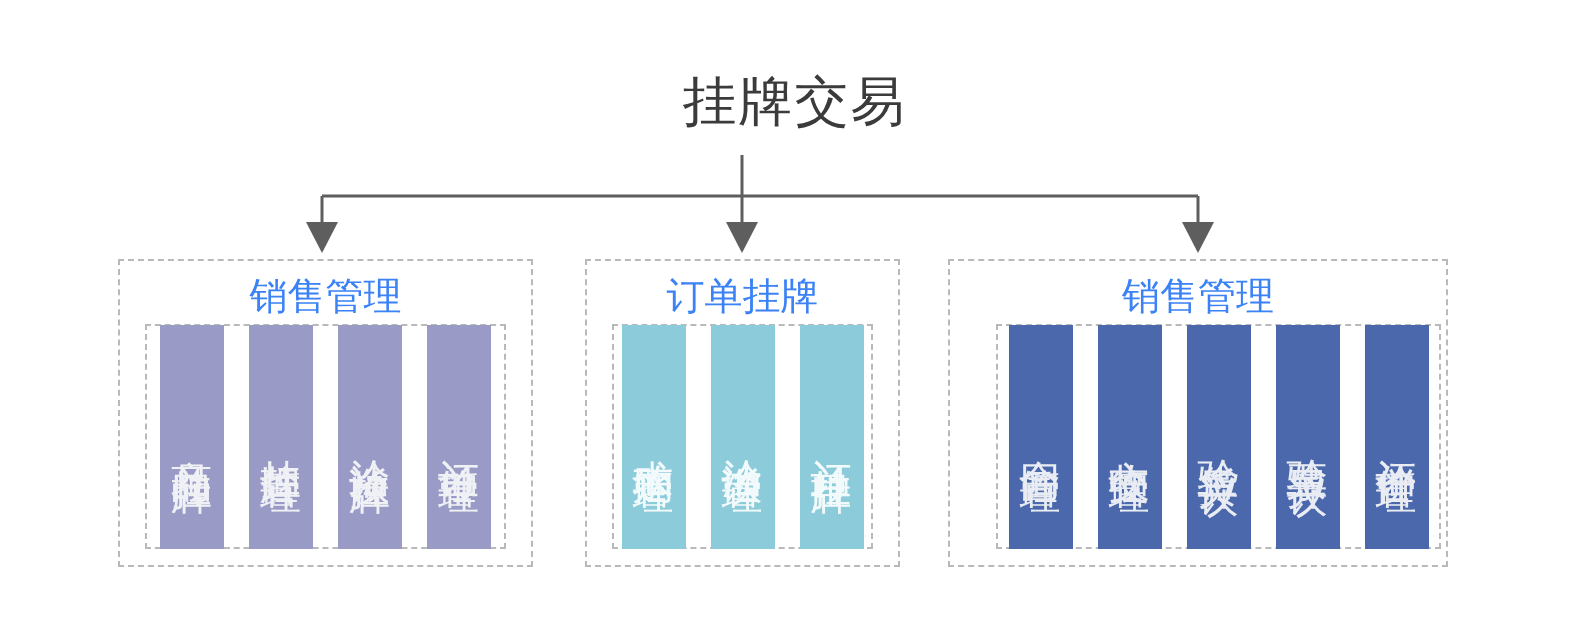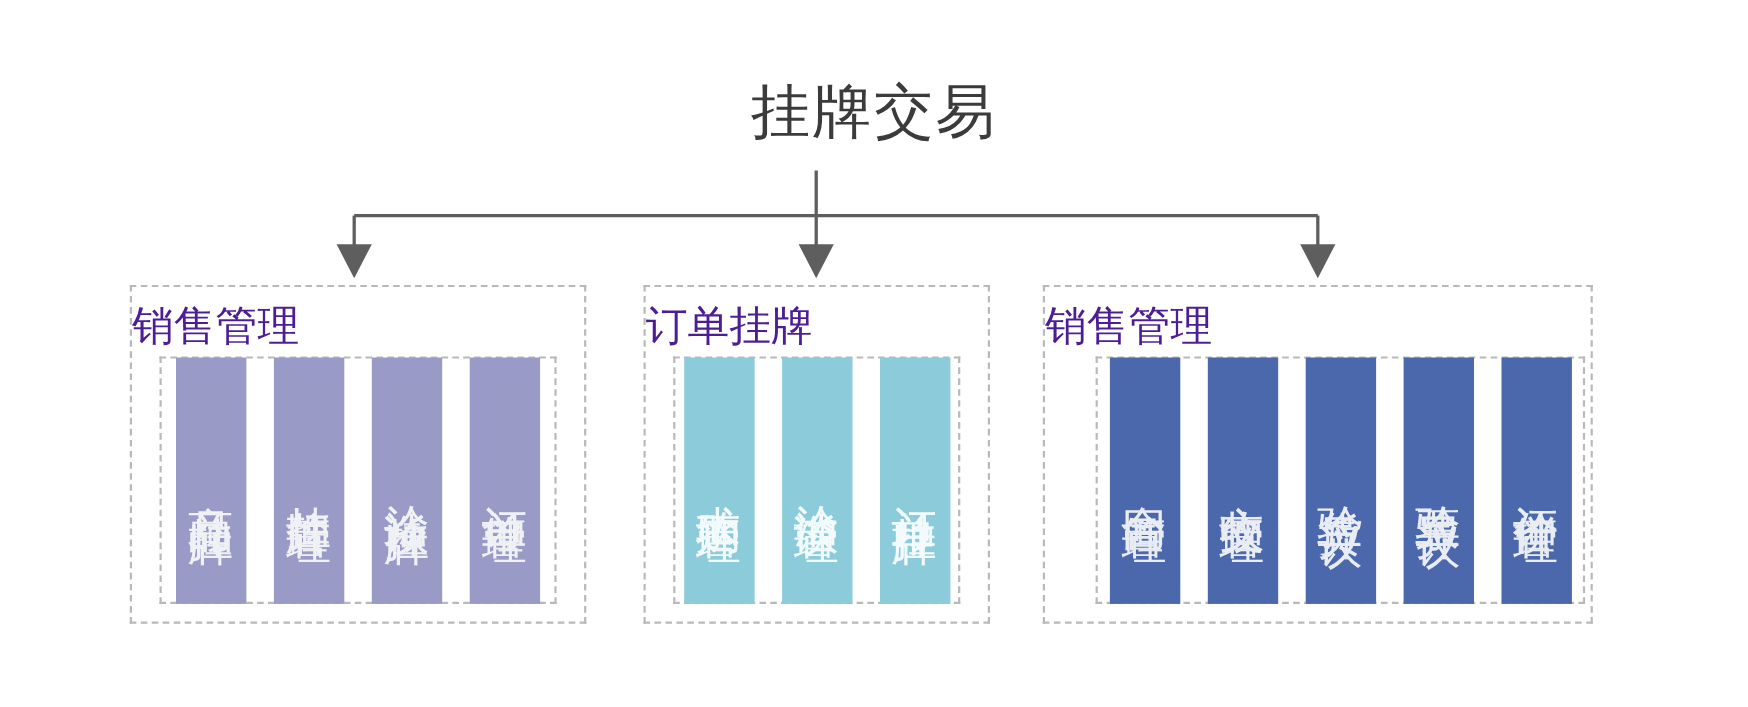--- a/index.html
+++ b/index.html
@@ -50,23 +50,24 @@
     height: 308px;
     border: 2px dashed #b9b9b9;
     box-sizing: border-box;
     background: transparent;
   }
   .group-title {
     position: absolute;
     left: 0;
     top: 12px;
     width: 100%;
+    text-align: center;
     font-size: 38px;
     line-height: 46px;
-    color: #4c1d95;
+    color: #3b82f6;
     white-space: nowrap;
   }
   .group-inner {
     position: absolute;
     left: 25px;
     right: 25px;
     top: 63px;
     bottom: 16px;
     border: 2px dashed #b9b9b9;
     box-sizing: border-box;

